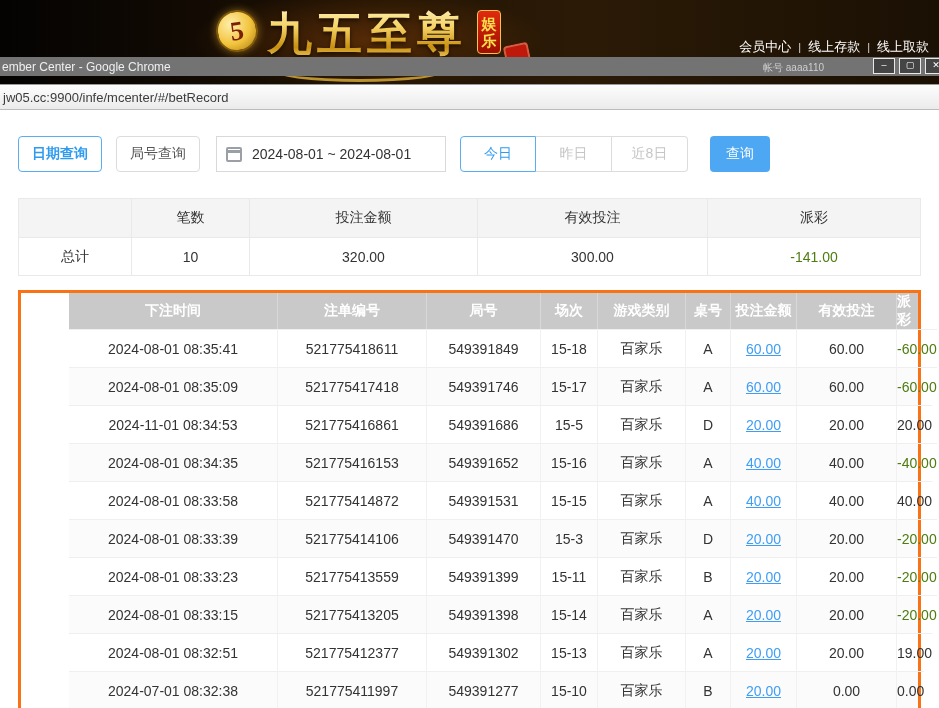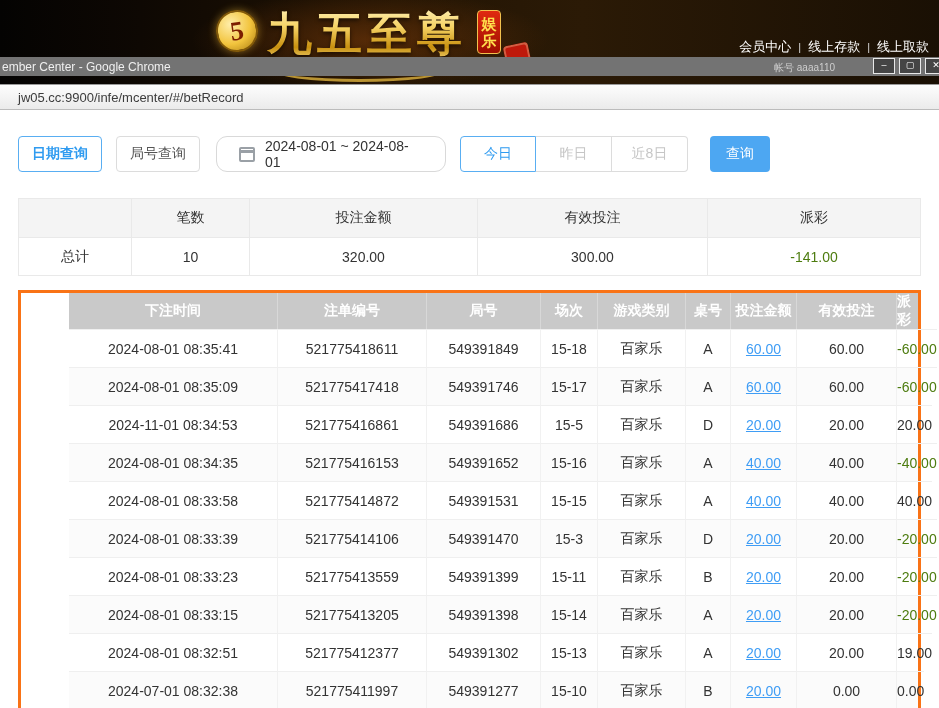--- a/index.html
+++ b/index.html
@@ -31,42 +31,42 @@
   .gold-swoosh { position:absolute; left:272px; top:58px; width:175px; height:24px;
     border-bottom:3px solid #c9a138; border-radius:50%; opacity:.9; z-index:2; }
   .header-links { position:absolute; right:10px; top:38px; font-size:13px; color:#fff; white-space:nowrap; }
   .header-links a { color:#fff; text-decoration:none; cursor:pointer; }
   .header-links .sep { color:#d8d8d8; margin:0 7px; font-size:11px; }
 
   
   .titlebar { position:absolute; top:57px; left:0; width:939px; height:19px; background:#737373; z-index:5;
     display:flex; align-items:center; }
   .titlebar .title { color:#efefef; font-size:12px; padding-left:2px; white-space:nowrap; }
-  .account { position:absolute; right:104px; top:4px; color:#cfcfcf; font-size:10px; white-space:nowrap; z-index:6; }
+  .account { position:absolute; right:115px; top:4px; color:#cfcfcf; font-size:10px; white-space:nowrap; z-index:6; }
   .win-btns { position:absolute; right:-8px; top:1px; display:flex; gap:4px; z-index:7; }
   .win-btn { width:22px; height:16px; border:1px solid #e9e9e9; background:#454545; color:#fff; font-size:9px;
     line-height:13px; text-align:center; cursor:pointer; }
 
   
   .urlbar { position:absolute; top:84px; left:0; width:939px; height:26px; z-index:6;
     background:linear-gradient(#fdfdfd,#ebebeb); border-top:1px solid #9a9a9a; border-bottom:1px solid #bcbcbc;
     display:flex; align-items:center; }
-  .urlbar .url { font-size:13px; color:#3c3c3c; padding-left:18px; white-space:nowrap; }
+  .urlbar .url { font-size:13px; color:#3c3c3c; padding-left:3px; white-space:nowrap; }
 
   
   .content { position:absolute; top:110px; left:0; width:939px; height:598px; background:#fff;
     padding:26px 18px 0; z-index:4; }
 
   .filter-row { display:flex; align-items:center; height:36px; }
   .btn { height:36px; border-radius:4px; background:#fff; font-size:14px; display:flex; align-items:center;
     justify-content:center; cursor:pointer; white-space:nowrap; }
   .btn-date { width:84px; border:1px solid #59aef2; color:#2f9bf0; font-weight:bold; }
   .btn-round { width:84px; border:1px solid #dcdcdc; color:#555; margin-left:14px; }
-  .date-input { margin-left:16px; width:230px; height:36px; border:1px solid #d9d9d9; border-radius:11px;
-    display:flex; align-items:center; padding:0 22px; color:#333; font-size:14px; cursor:pointer; background:#fff; }
+  .date-input { margin-left:16px; width:230px; height:36px; border:1px solid #d9d9d9; border-radius:0;
+    display:flex; align-items:center; padding:0 9px; color:#333; font-size:14px; cursor:pointer; background:#fff; }
   .cal-icon { width:16px; height:15px; border:2px solid #9aa0a6; border-radius:2px; position:relative; margin-right:10px; flex:none; }
   .cal-icon:before { content:""; position:absolute; top:1px; left:0; right:0; height:3px; background:#9aa0a6; }
   .btn-group { display:flex; margin-left:14px; }
   .seg { width:76px; height:36px; display:flex; align-items:center; justify-content:center; font-size:14px;
     background:#fff; border:1px solid #dcdcdc; color:#c6c6c6; cursor:pointer; }
   .seg:first-child { border-radius:4px 0 0 4px; }
   .seg:last-child { border-radius:0 4px 4px 0; }
   .seg + .seg { border-left:none; }
   .seg.active { border:1px solid #59aef2; color:#2f9bf0; }
   .seg.active + .seg { border-left:none; }

